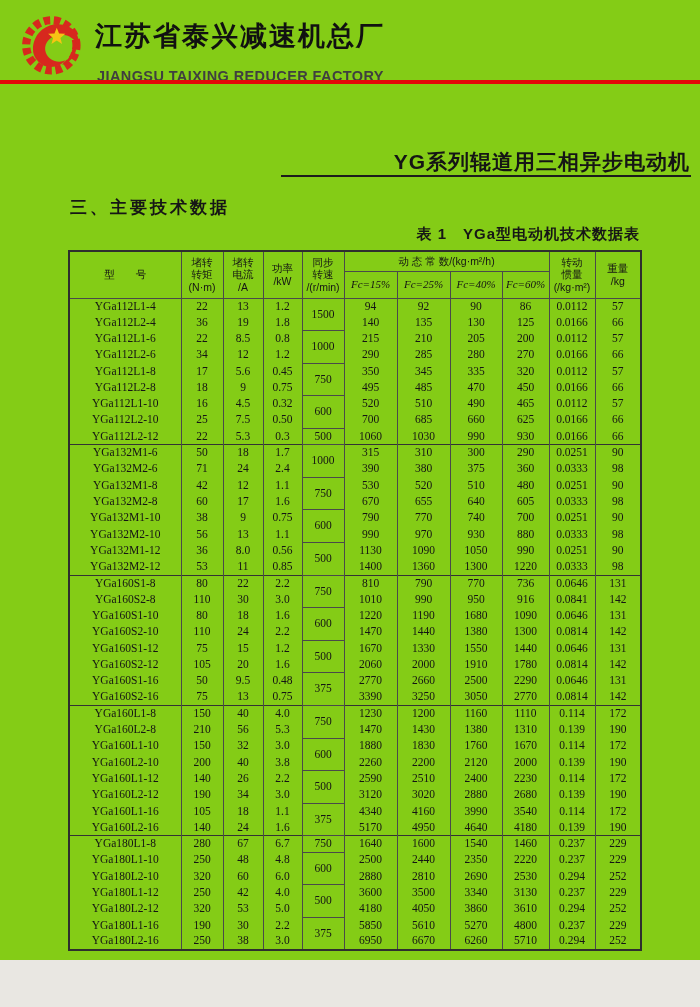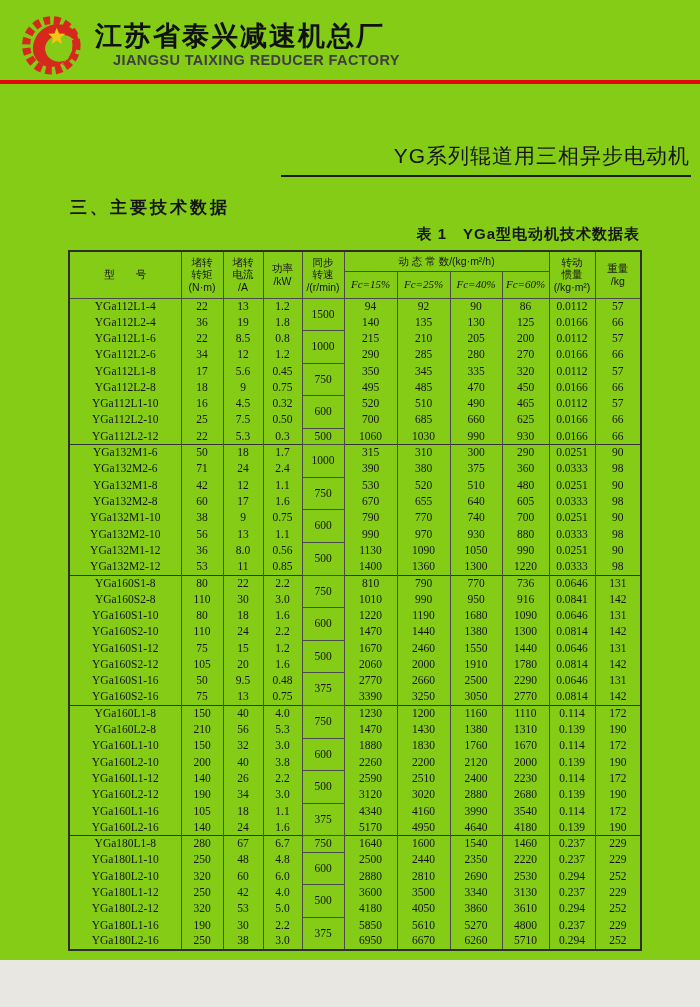--- a/index.html
+++ b/index.html
@@ -11,35 +11,34 @@
 
   
   .logo { position:absolute; left:18px; top:10px; width:68px; height:68px; }
   .company-cn {
     position:absolute; left:95px; top:18px;
     font-family:"Liberation Sans", sans-serif; font-weight:bold;
     font-size:27px; letter-spacing:2px; color:#111;
     white-space:nowrap;
   }
   .company-en {
-    position:absolute; left:97px; top:52px;
+    position:absolute; left:97px; top:68px;
     font-family:"Liberation Sans", sans-serif; font-weight:bold;
     font-size:14.5px; letter-spacing:0.4px; color:#3f3f3f;
     white-space:nowrap;
-    margin-left:16px;
   }
   .header-rule {
     position:absolute; left:0; top:80px; width:700px; height:4px;
     background:var(--rule-red,#e30808);
   }
 
   
   .page-title {
-    position:absolute; right:10px; top:142px;
-    font-family:"Liberation Sans", sans-serif; font-weight:normal;
+    position:absolute; right:10px; top:148px;
+    font-family:"Liberation Sans", sans-serif; font-weight:bold;
     font-size:21px; letter-spacing:1px; color:#151515; white-space:nowrap;
   }
   .title-underline {
     position:absolute; left:281px; top:175px; width:410px; height:2px;
     background:#1c1c1c;
   }
   .section-heading {
     position:absolute; left:70px; top:196px;
     font-family:Liberation Mono, monospace; font-weight:bold;
     font-size:17px; letter-spacing:3px; color:#161616; white-space:nowrap;
@@ -414,21 +413,21 @@
           <td>0.0814</td>
           <td>142</td>
         </tr>
         <tr>
           <td>YGa160S1-12</td>
           <td>75</td>
           <td>15</td>
           <td>1.2</td>
           <td class="speed" rowspan="2">500</td>
           <td>1670</td>
-          <td>2460</td>
+          <td>1330</td>
           <td>1550</td>
           <td>1440</td>
           <td>0.0646</td>
           <td>131</td>
         </tr>
         <tr>
           <td>YGa160S2-12</td>
           <td>105</td>
           <td>20</td>
           <td>1.6</td>

